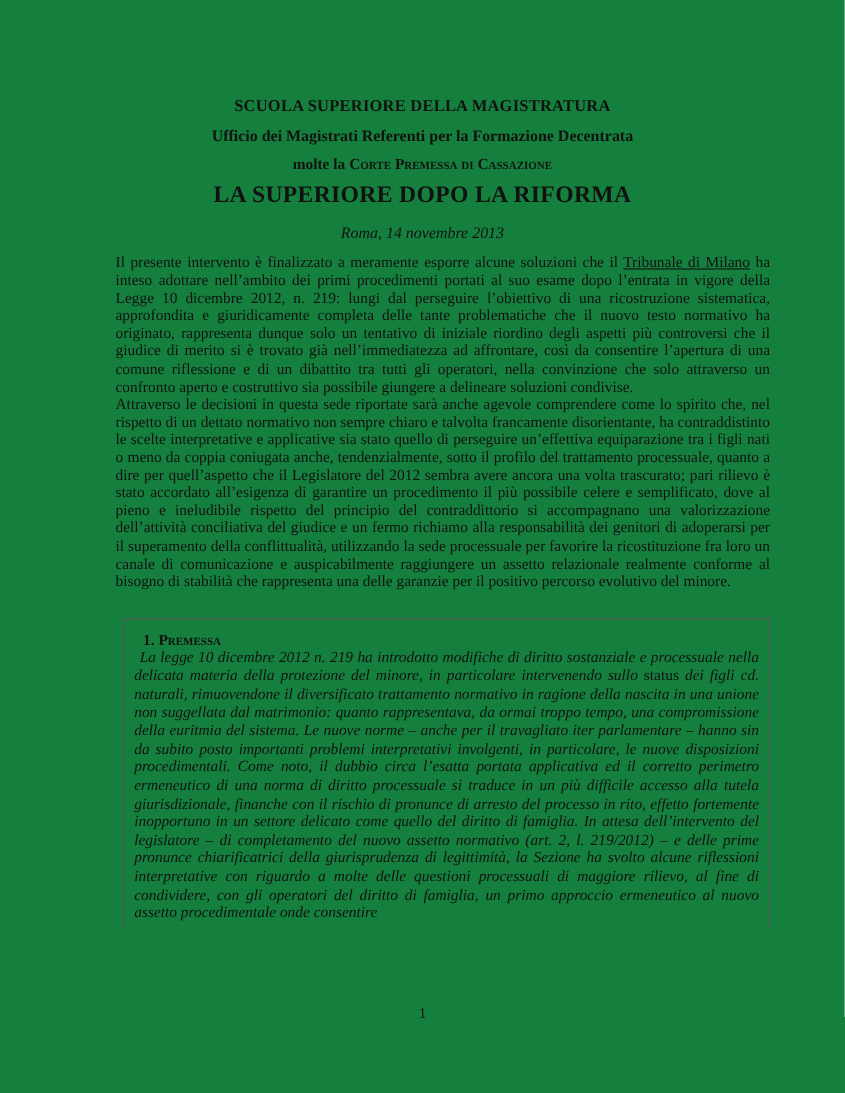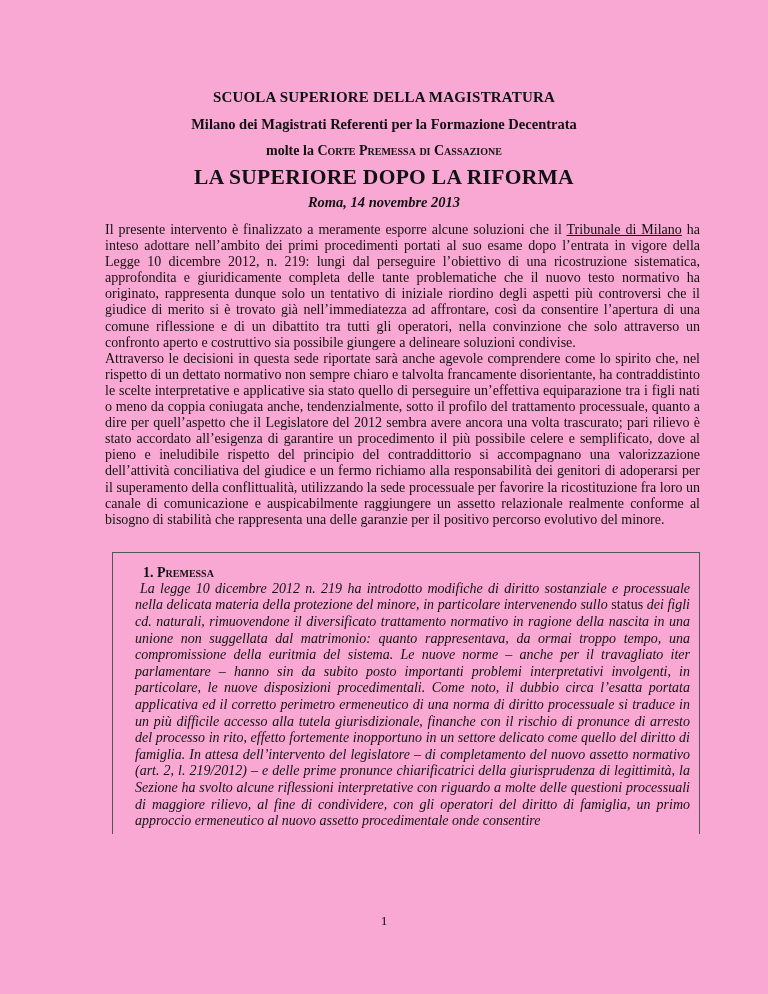--- a/index.html
+++ b/index.html
@@ -5,21 +5,21 @@
   * { margin: 0; padding: 0; box-sizing: border-box; }
   html, body { background: #ffffff; }
   body {
     font-family: "Liberation Serif", "DejaVu Serif", serif;
     color: #111111;
   }
   .page {
     position: relative;
     width: 768px;
     height: 994px;
-    background: #f9a8d4;
+    background: #15803d;
     overflow: hidden;
   }
   
   .doc-header {
     padding-top: 88px;
     text-align: center;
   }
   .h-line1 {
     font-size: 15px;
     font-weight: bold;
@@ -41,44 +41,44 @@
   .smallcaps { font-variant: small-caps; }
   .doc-title {
     font-size: 21.5px;
     font-weight: bold;
     line-height: 24px;
     margin-top: 6px;
     letter-spacing: 0.3px;
   }
   .doc-date {
     font-size: 14.5px;
-    font-weight: bold;
+    font-weight: normal;
     font-style: italic;
     line-height: 18px;
-    margin-top: 4px;
+    margin-top: 14px;
   }
   
   .body-text {
     margin: 11px 68px 0 105px;
     font-size: 14px;
     line-height: 16.1px;
     text-align: justify;
   }
   .body-text p { margin: 0; }
   .underline { text-decoration: underline; }
   
   .premessa-box {
     margin-top: 24px;
     margin-left: 7px;
     width: 588px;
     border-top: 1px solid #555555;
     border-left: 1px solid #555555;
     border-right: 1px solid #555555;
     border-bottom: none;
-    padding: 11px 9px 4px 22px;
+    padding: 11px 9px 4px 9px;
   }
   .box-heading {
     font-weight: bold;
     font-size: 14px;
     line-height: 17px;
     text-indent: 8px;
     text-align: left;
   }
   .box-para {
     font-style: italic;
@@ -98,21 +98,21 @@
     font-size: 13.5px;
   }
 </style>
 </head>
 <body>
 
 <div class="page">
 
   <header class="doc-header">
     <div class="h-line1">SCUOLA SUPERIORE DELLA MAGISTRATURA</div>
-    <div class="h-line2">Milano dei Magistrati Referenti per la Formazione Decentrata</div>
+    <div class="h-line2">Ufficio dei Magistrati Referenti per la Formazione Decentrata</div>
     <div class="h-line3">
       <span>molte la </span><span class="smallcaps">Corte Premessa di Cassazione</span>
     </div>
     <div class="doc-title">LA SUPERIORE DOPO LA RIFORMA</div>
     <div class="doc-date">Roma, 14 novembre 2013</div>
   </header>
 
   <main class="body-text">
 
     <p><span>Il presente intervento è finalizzato a meramente esporre alcune soluzioni che il </span><span class="underline">Tribunale di Milano</span><span> ha inteso adottare nell’ambito dei primi procedimenti portati al suo esame dopo l’entrata in vigore della Legge 10 dicembre 2012, n. 219: lungi dal perseguire l’obiettivo di una ricostruzione sistematica, approfondita e giuridicamente completa delle tante problematiche che il nuovo testo normativo ha originato, rappresenta dunque solo un tentativo di iniziale riordino degli aspetti più controversi che il giudice di merito si è trovato già nell’immediatezza ad affrontare, così da consentire l’apertura di una comune riflessione e di un dibattito tra tutti gli operatori, nella convinzione che solo attraverso un confronto aperto e costruttivo sia possibile giungere a delineare soluzioni condivise.</span></p>

